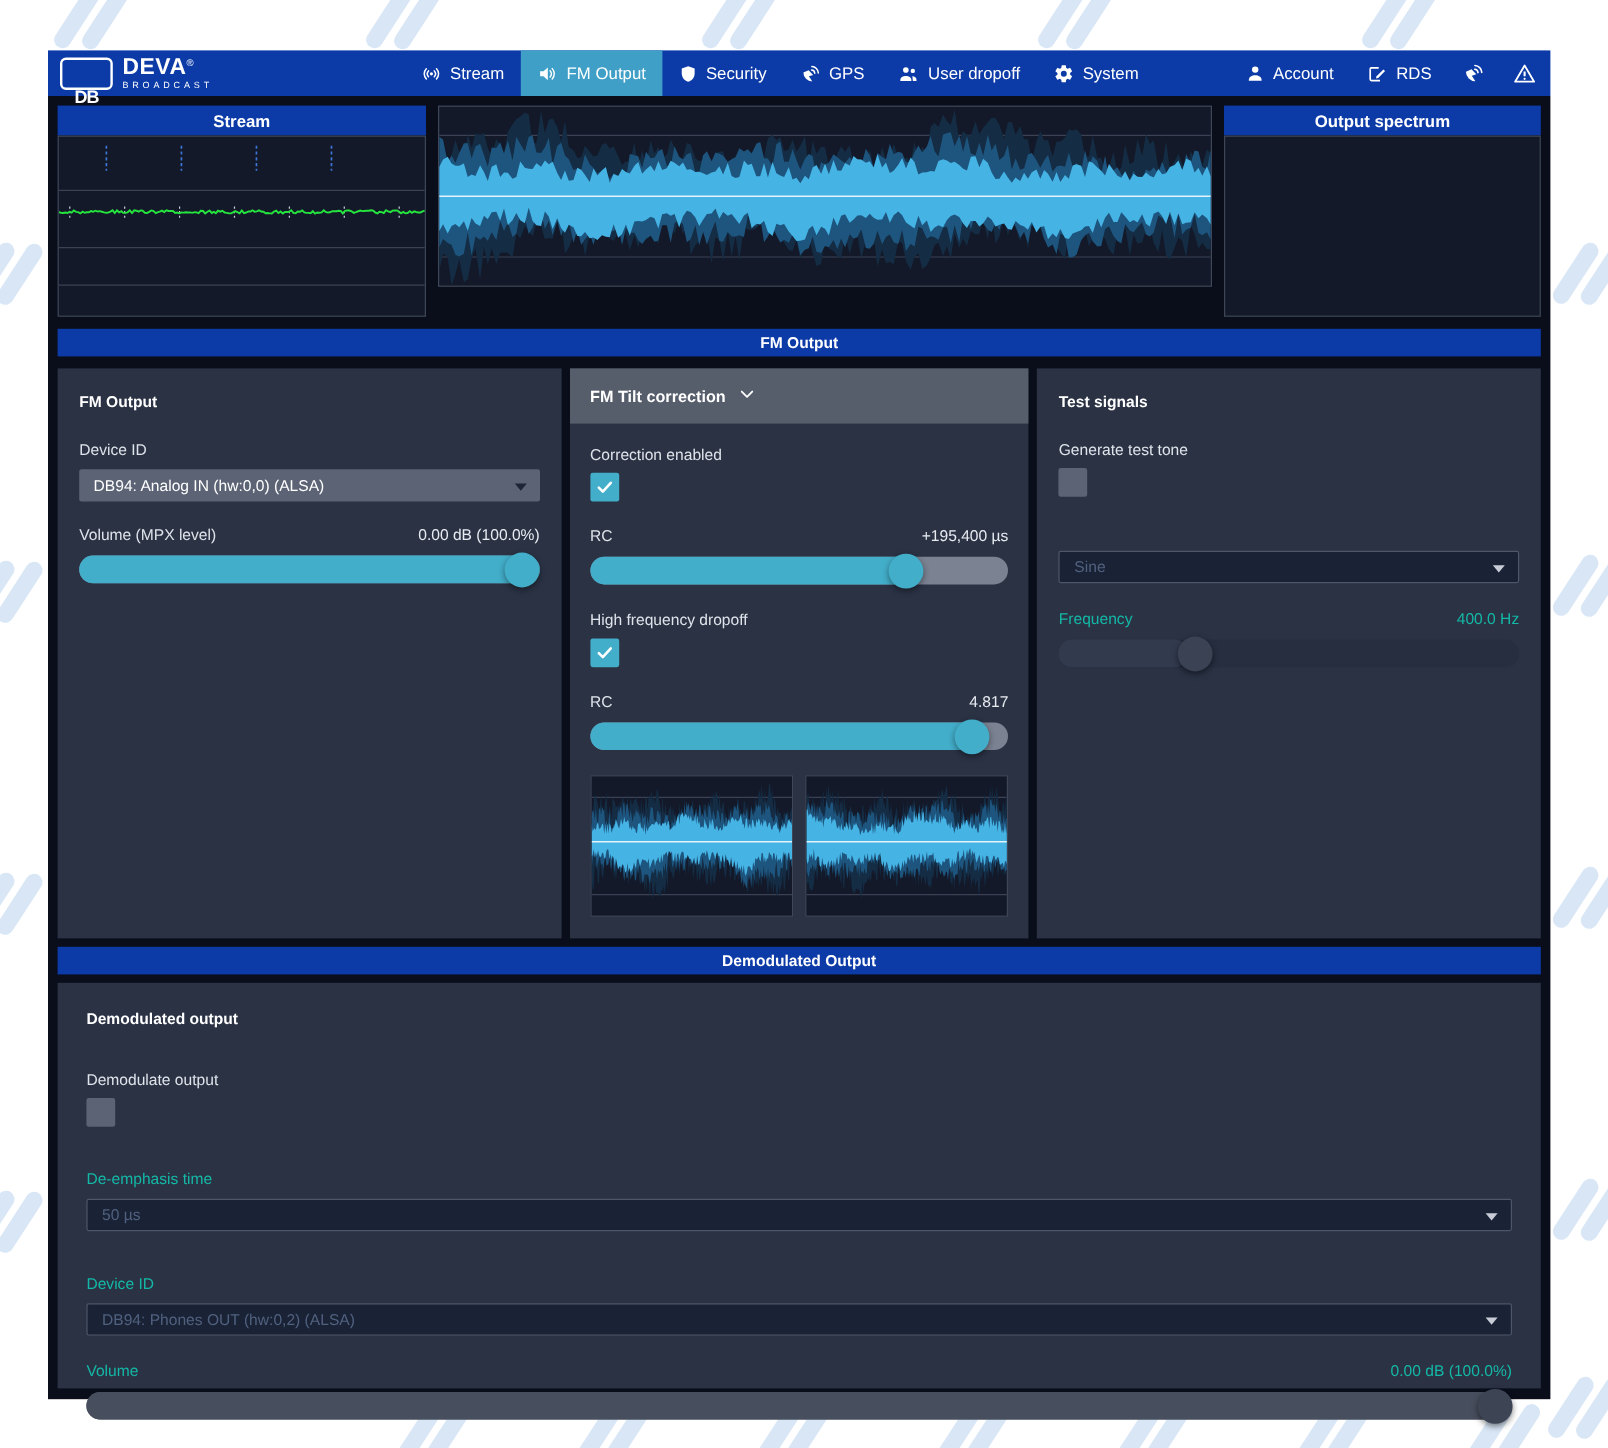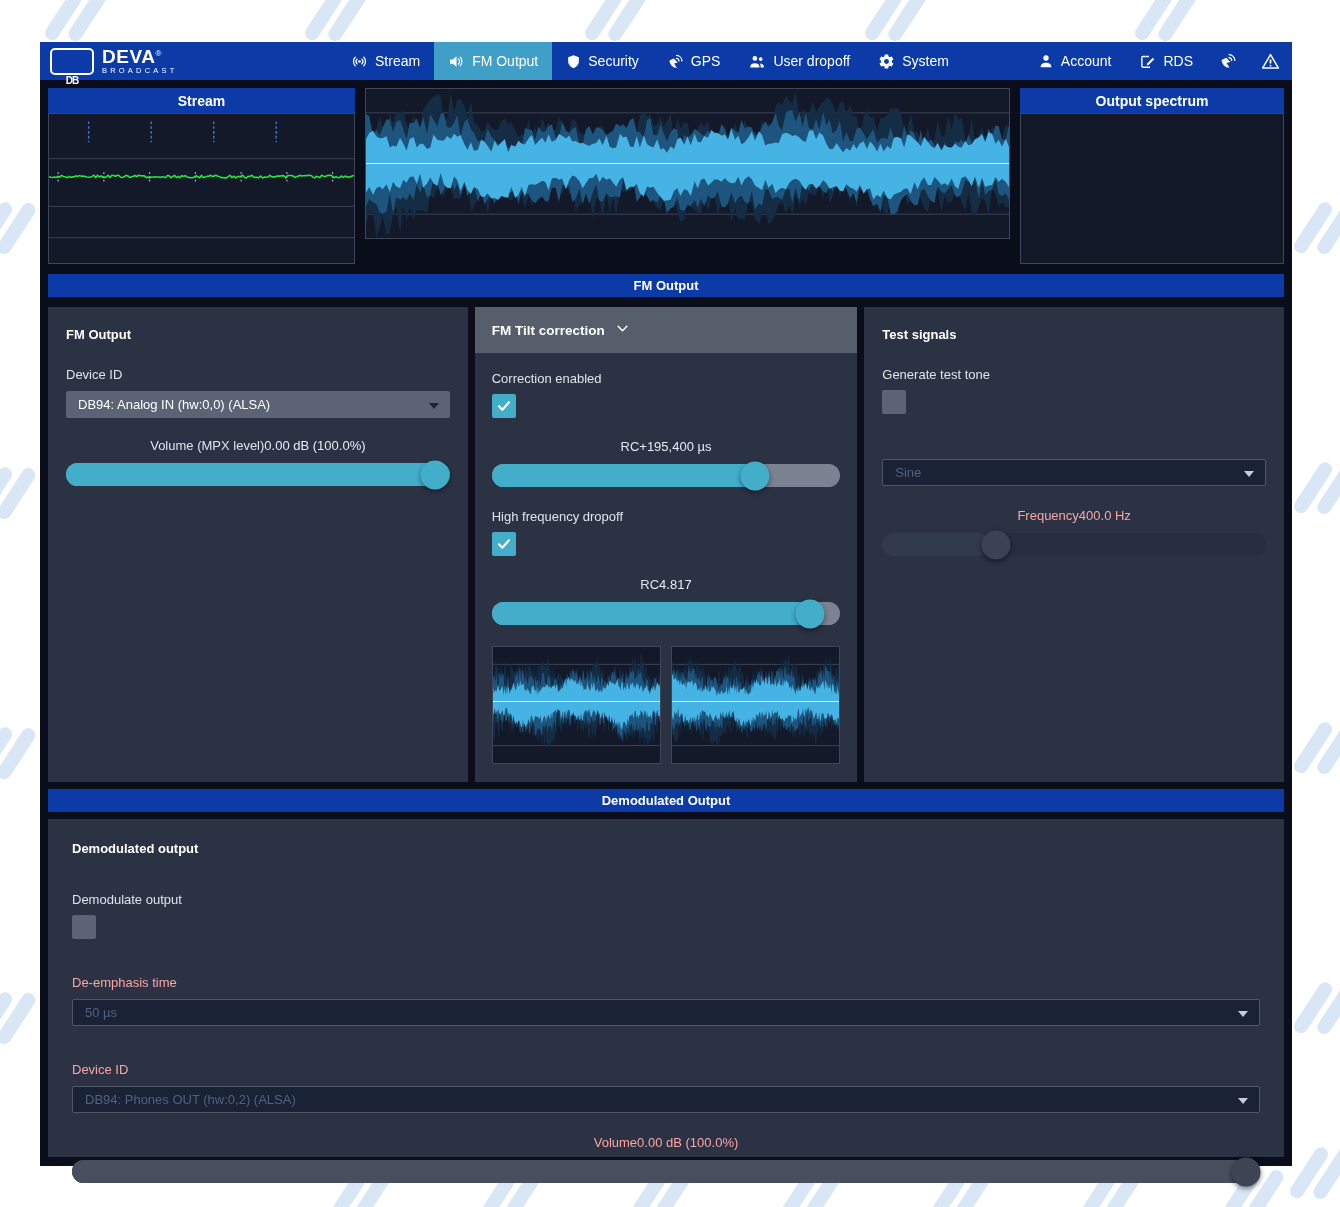--- a/index.html
+++ b/index.html
@@ -13,21 +13,21 @@
   .wm{position:absolute;width:46px;height:74px;transform:rotate(33deg);}
   .wm i{position:absolute;width:14px;height:58px;border-radius:8px;background:#d9e6f6;}
   .wm i:first-child{left:2px;top:12px;}
   .wm i:last-child{left:22px;top:0;}
   
   #app{position:absolute;left:40px;top:42px;width:1252px;height:1124px;z-index:2;}
   
   .nav{height:38px;background:#0c3ba7;display:flex;align-items:stretch;color:#fff;}
   .brand{display:flex;align-items:center;gap:8px;padding:0 10px;min-width:215px;}
   .logo-box{width:40px;height:23px;border:2.5px solid #fff;border-radius:5px;display:flex;align-items:center;justify-content:center;}
-  .logo-db{font-weight:bold;font-size:10px;letter-spacing:-1px;line-height:1;margin-top:40px;}
+  .logo-db{font-weight:bold;font-size:15px;letter-spacing:-1px;line-height:1;margin-top:40px;}
   .brand-text{display:flex;flex-direction:column;line-height:1;}
   .brand-name{font-size:19px;font-weight:bold;letter-spacing:.5px;}
   .brand-name .reg{font-size:8px;vertical-align:super;font-weight:normal;}
   .brand-sub{font-size:7.5px;letter-spacing:3.2px;margin-top:1px;}
   .nav-menu,.nav-right{display:flex;align-items:stretch;}
   .nav-menu{margin-left:62px;}
   .nav-right{margin-left:auto;}
   .nav-item{display:flex;align-items:center;gap:7px;padding:0 14px;font-size:14px;cursor:pointer;white-space:nowrap;}
   .nav-item.active{background:#3f9fc7;}
   .nav-item svg{display:block;}
@@ -47,22 +47,22 @@
   .section-bar{height:23px;background:#0c3ba7;color:#fff;font-size:13px;font-weight:bold;display:flex;align-items:center;justify-content:center;margin-top:10px;}
   
   .panels{display:flex;gap:7px;margin-top:10px;height:475px;}
   .panel{background:#2a3244;box-sizing:border-box;}
   .p-left,.p-right{flex:1.003;padding:18px 18px;}
   .p-mid{flex:1;display:flex;flex-direction:column;}
   .p-mid-header{height:46px;background:#565d6b;color:#fff;font-size:13.5px;font-weight:bold;display:flex;align-items:center;gap:10px;padding:0 17px;flex:0 0 auto;cursor:pointer;}
   .p-mid-body{padding:14px 17px;}
   .panel-title{color:#fff;font-size:13px;font-weight:bold;margin:2px 0 0 0;}
   .field-label{color:#dfe3ea;font-size:13px;margin-top:25px;}
-  .field-label.dim, .value.dim{color:#fca5a5;}
-  .row{display:flex;justify-content:center;align-items:baseline;}
+  .field-label.dim, .value.dim{color:#14b8a6;}
+  .row{display:flex;justify-content:space-between;align-items:baseline;}
   .value{color:#e8ebf1;font-size:13px;}
   
   .select{height:27px;border-radius:2px;display:flex;align-items:center;padding:0 12px;font-size:13px;margin-top:9px;position:relative;cursor:pointer;box-sizing:border-box;}
   .select.enabled{background:#5b6375;color:#fff;}
   .select.disabled{background:#1a2235;border:1px solid #4e5668;color:#50617f;}
   .select .arrow{position:absolute;right:11px;top:50%;margin-top:-2px;width:0;height:0;border-left:5px solid transparent;border-right:5px solid transparent;}
   .select.enabled .arrow{border-top:6px solid #1d2536;}
   .select.disabled .arrow{border-top:6px solid #c7ccd6;}
   
   .checkbox{width:24px;height:24px;border-radius:2px;margin-top:8px;display:flex;align-items:center;justify-content:center;cursor:pointer;}

